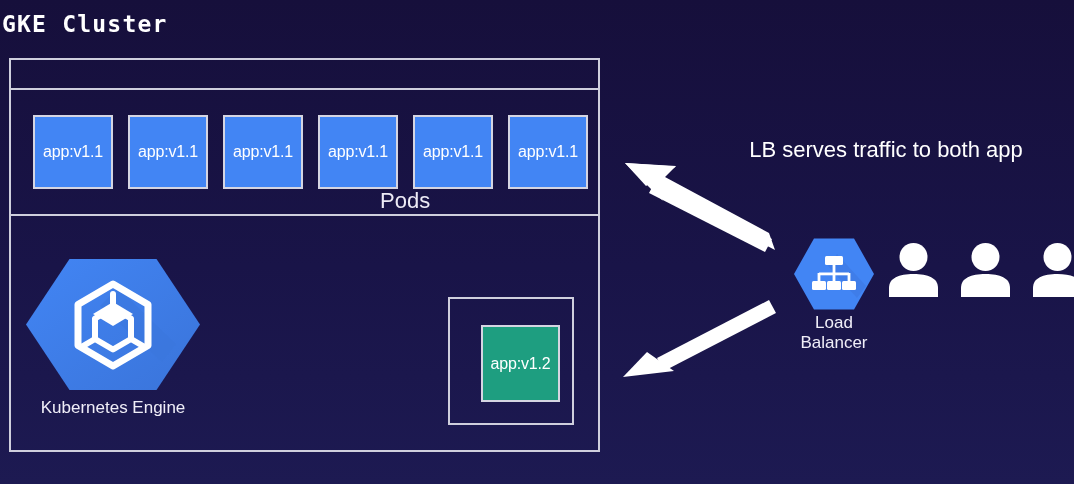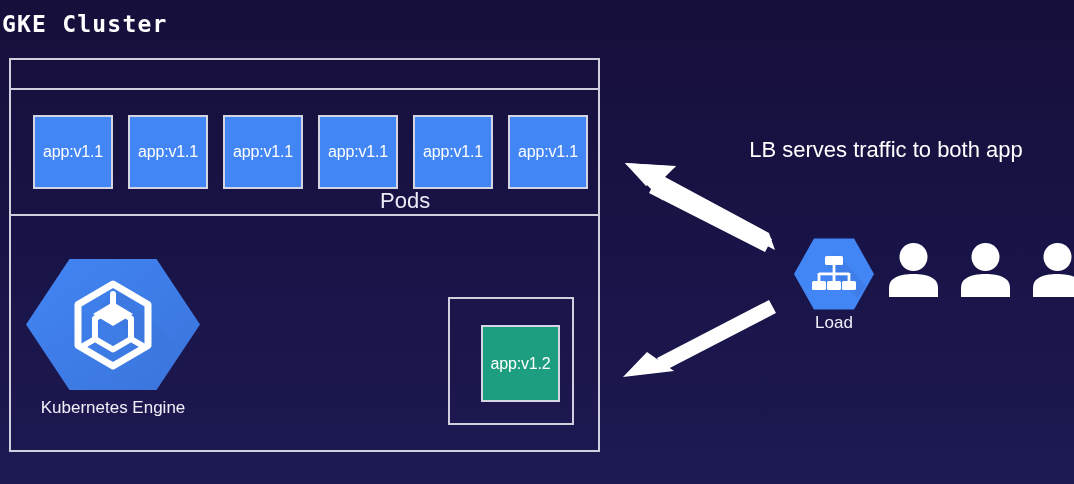--- a/index.html
+++ b/index.html
@@ -305,20 +305,21 @@
           <rect x="38.6" y="27" width="2.8" height="8"></rect>
           <rect x="25" y="34.5" width="30" height="2.8"></rect>
           <rect x="23.6" y="35" width="2.8" height="8"></rect>
           <rect x="38.6" y="35" width="2.8" height="8"></rect>
           <rect x="53.6" y="35" width="2.8" height="8"></rect>
         </g>
       </svg>
     </div>
     <div id="lb-label">
       <div>Load</div>
+      <div>Balancer</div>
     </div>
   </div>
 
   <div id="users">
     <span class="user-icon">
       <svg width="51" height="54" viewBox="0 0 51 54">
         <circle cx="25.5" cy="14" r="14" fill="#ffffff"></circle>
         <path d="M1,54 L1,45 C1,35 11,31 25.5,31 C40,31 50,35 50,45 L50,54 Z" fill="#ffffff"></path>
       </svg>
     </span>

